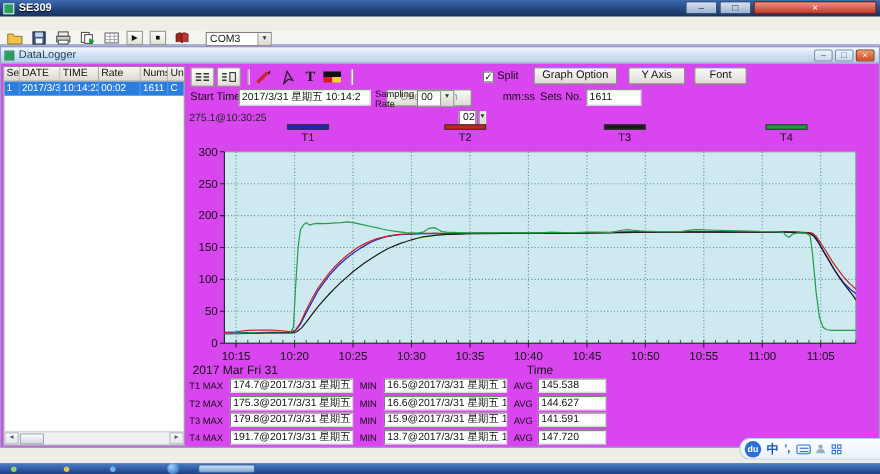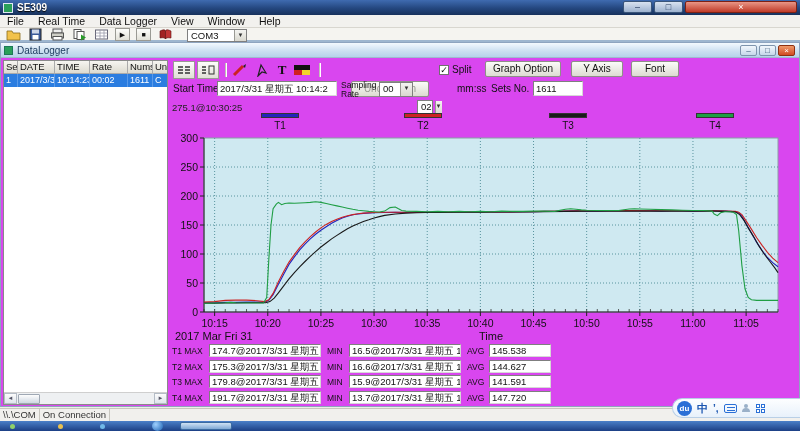--- a/index.html
+++ b/index.html
@@ -119,28 +119,20 @@
   <div class="titlebar">
     <span class="appicon"></span>
     <span class="title">SE309</span>
     <span class="winbtns">
       <span class="winbtn min">–</span>
       <span class="winbtn max">□</span>
       <span class="winbtn close">×</span>
     </span>
   </div>
 
-  <div class="menubar">
-    <span>File</span>
-    <span>Real Time</span>
-    <span>Data Logger</span>
-    <span>View</span>
-    <span>Window</span>
-    <span>Help</span>
-  </div>
 
   <div class="toolbar">
     <span class="tool">
       <svg width="15" height="13">
           <path d="M1 3h5l1 2h7v7H1z" fill="#f2c24a" stroke="#8a6d1a" stroke-width="0.8"></path>
         </svg>
       </span>
     <span class="tool">
       <svg width="15" height="13">
           <rect x="2" y="1" width="11" height="11" fill="#3a5a9a" stroke="#222"></rect>
@@ -452,24 +444,20 @@
           <span class="field f-max">191.7@2017/3/31 星期五 10:2</span>
           <span class="min-l">MIN</span>
           <span class="field f-min">13.7@2017/3/31 星期五 10:15</span>
           <span class="avg-l">AVG</span>
           <span class="field f-avg">147.720</span>
         </div>
       </div>
     </div>
   </div>
 
-  <div class="statusbar">
-    <span class="cell">\\.\COM</span>
-    <span class="cell">On Connection</span>
-  </div>
 
   <div class="imebar">
     <span class="du">du</span>
     <span class="ime-zh">中</span>
     <span class="ime-punc">’,</span>
     <span class="kb"></span>
     <span class="person"></span>
     <span class="gridico">
         <i></i>
         <i></i>

